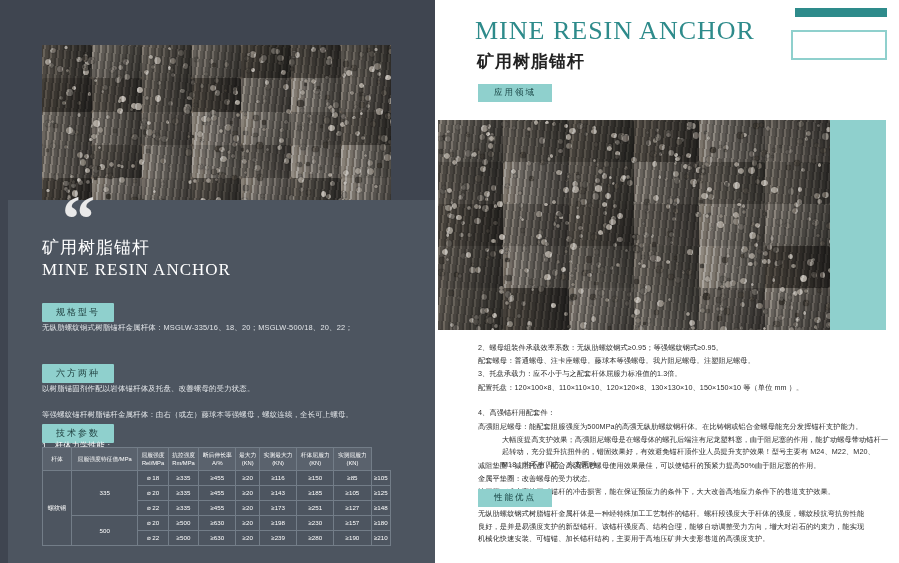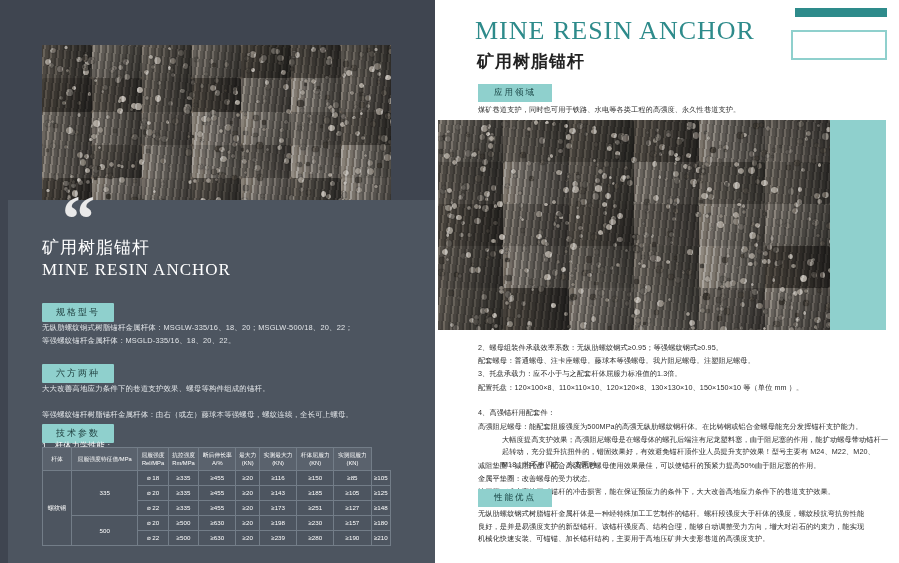--- a/index.html
+++ b/index.html
@@ -640,24 +640,23 @@
     </div>
 
     <div class="left-band"></div>
 
     <div class="quote-mark">“</div>
     <div class="left-title-cn">矿用树脂锚杆</div>
     <div class="left-title-en">MINE RESIN ANCHOR</div>
 
     <div class="tag" style="left:42px;top:303px;">规格型号</div>
     <div class="left-para" style="left:42px;top:321px;width:345px;">无纵肋螺纹钢式树脂锚杆金属杆体：MSGLW-335/16、18、20；MSGLW-500/18、20、22；</div>
-    <div class="left-para" style="left:42px;top:334px;width:345px;">等强螺纹锚杆金属杆体：MSGLD-335/16、18、20、22。</div>
 
     <div class="tag" style="left:42px;top:364px;">六方两种</div>
-    <div class="left-para" style="left:42px;top:382px;width:345px;">大大改善高地应力条件下的巷道支护效果、螺母等构件组成的锚杆。</div>
+    <div class="left-para" style="left:42px;top:382px;width:345px;">以树脂锚固剂作配以岩体锚杆体及托盘、改善螺母的受力状态。</div>
     <div class="left-para" style="left:42px;top:408px;width:345px;">等强螺纹锚杆树脂锚杆金属杆体：由右（或左）藤球本等强螺母，螺纹连续，全长可上螺母。</div>
 
     <div class="tag" style="left:42px;top:424px;">技术参数</div>
     <div class="left-sub" style="left:42px;top:440px;">1、杆体力学性能：</div>
 
     <table class="spec">
       <thead>
         <tr id="spec-head">
             <th>杆体</th>
             <th>屈服强度特征值/MPa</th>
@@ -730,21 +729,20 @@
 
   <div class="right">
     <div class="right-title-en">MINE RESIN ANCHOR</div>
     <div class="right-title-cn">矿用树脂锚杆</div>
   </div>
 
   <div class="deco-bar"></div>
   <div class="deco-box"></div>
 
   <div class="rtag" style="left:478px;top:84px;">应用领域</div>
-  <div class="rpara" style="left:478px;top:104px;width:390px;">煤矿巷道支护，同时也可用于铁路、水电等各类工程的高强度、永久性巷道支护。</div>
 
   <div class="right-photo">
     <div class="bars" id="bars-right">
         <i style="left: 0px; top: 0px; width: 65.3333px; height: 42px; background: linear-gradient(102.981deg, rgb(124, 118, 110) 0%, rgb(55, 53, 49) 100%);"></i>
         <i style="left: 65.3333px; top: 0px; width: 65.3333px; height: 42px; background: linear-gradient(75.3539deg, rgb(112, 106, 98) 0%, rgb(50, 48, 44) 100%);"></i>
         <i style="left: 130.667px; top: 0px; width: 65.3333px; height: 42px; background: linear-gradient(98.9848deg, rgb(91, 85, 77) 0%, rgb(40, 39, 36) 100%);"></i>
         <i style="left: 196px; top: 0px; width: 65.3333px; height: 42px; background: linear-gradient(94.8824deg, rgb(92, 86, 78) 0%, rgb(41, 39, 36) 100%);"></i>
         <i style="left: 261.333px; top: 0px; width: 65.3333px; height: 42px; background: linear-gradient(81.2875deg, rgb(148, 142, 134) 0%, rgb(66, 63, 59) 100%);"></i>
         <i style="left: 326.667px; top: 0px; width: 65.3333px; height: 42px; background: linear-gradient(70.6822deg, rgb(120, 114, 106) 0%, rgb(54, 51, 48) 100%);"></i>
         <i style="left: 0px; top: 42px; width: 65.3333px; height: 42px; background: linear-gradient(70.7036deg, rgb(104, 98, 90) 0%, rgb(46, 44, 41) 100%);"></i>

